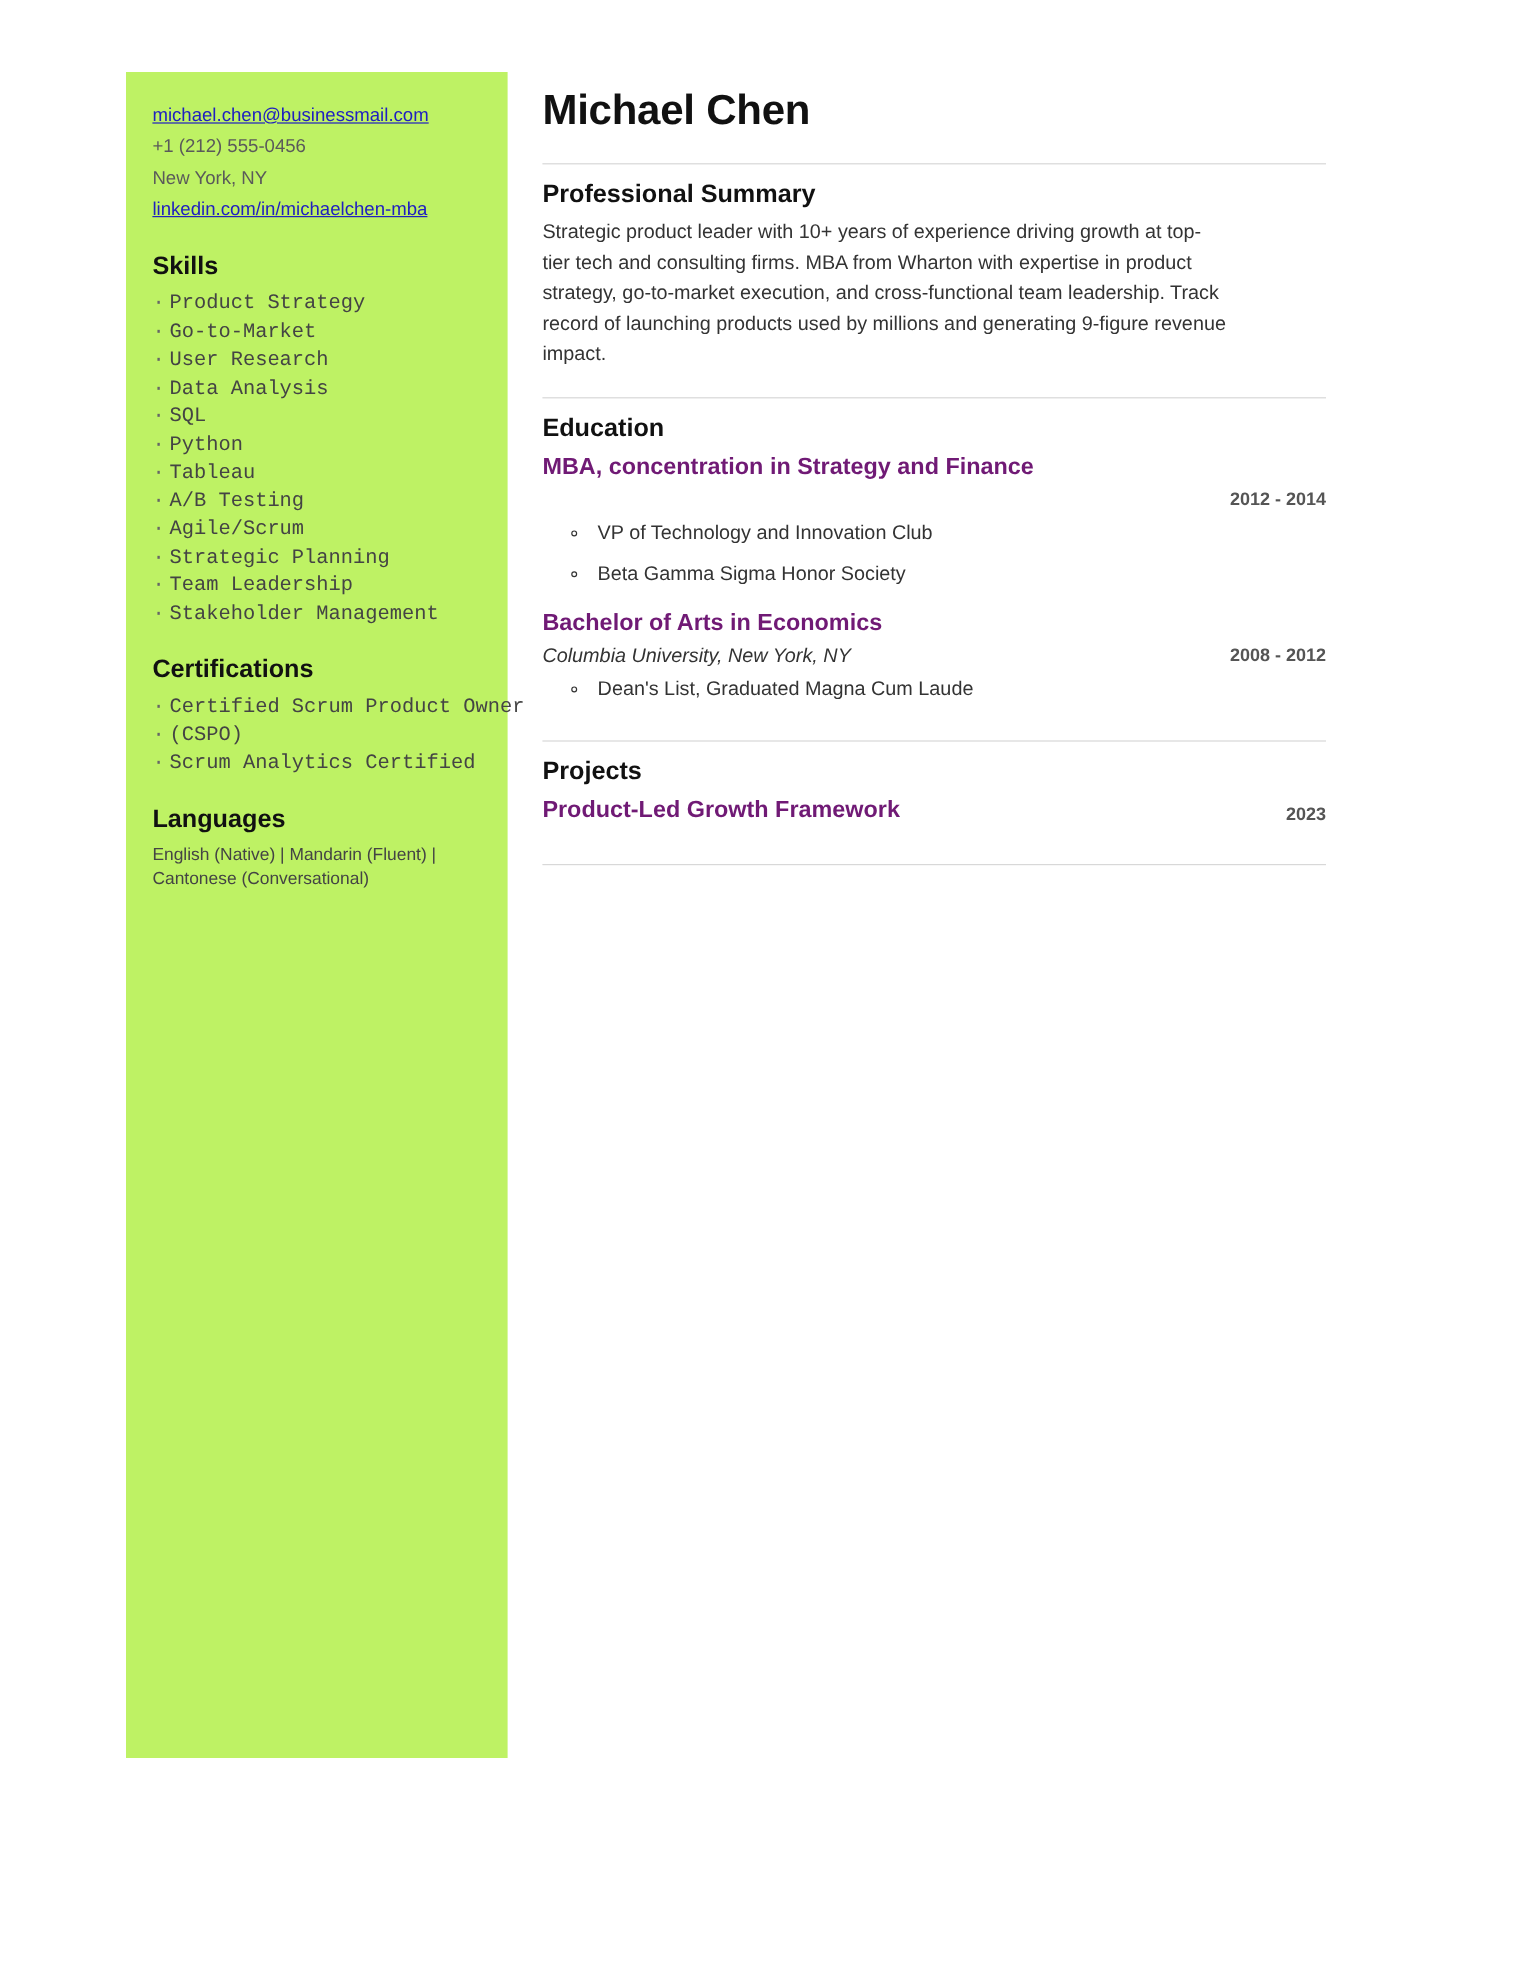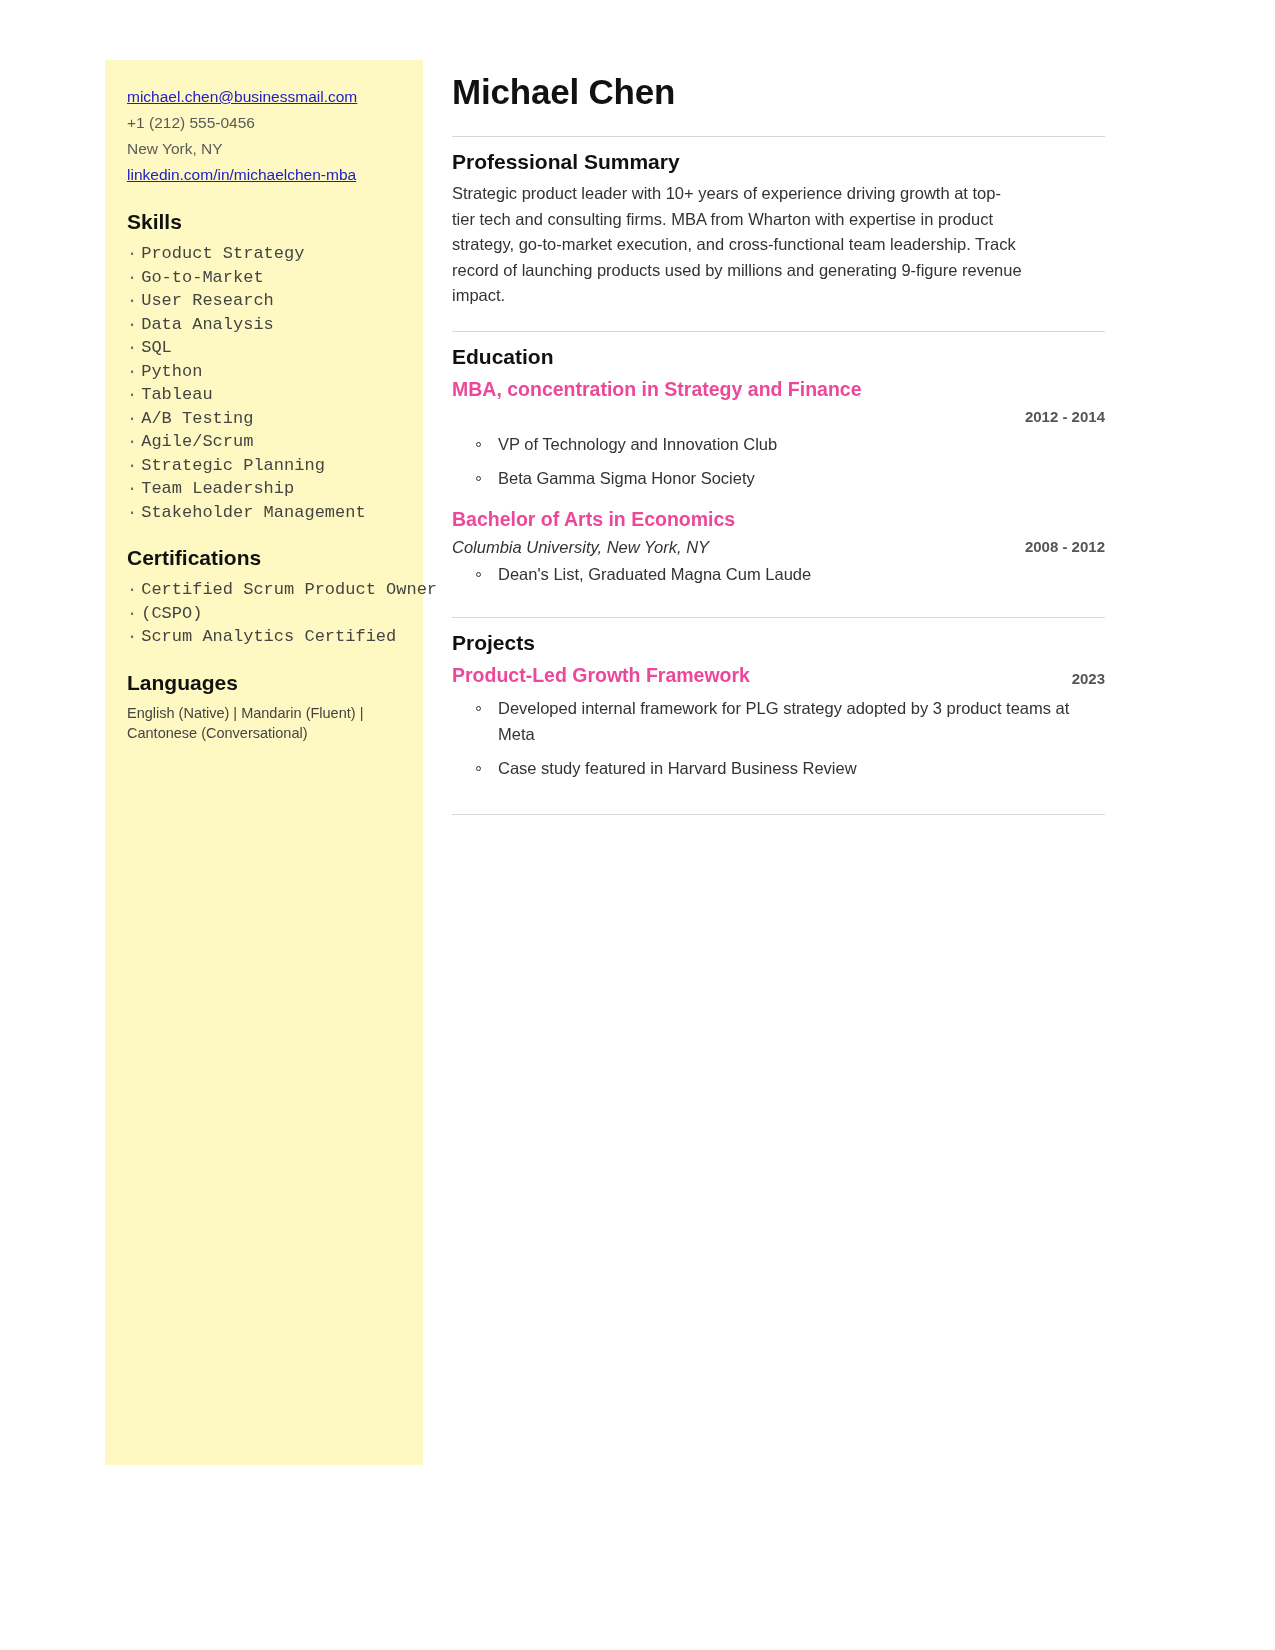--- a/index.html
+++ b/index.html
@@ -23,21 +23,21 @@
     box-sizing: border-box;
   }
 
   
   .sidebar {
     position: absolute;
     left: 105px;
     top: 60px;
     width: 318px;
     height: 1405px;
-    background: #fef9c3;
+    background: #bef264;
     box-sizing: border-box;
     padding: 24px 22px 0 22px;
   }
 
   .contact-line {
     font-size: 15.5px;
     line-height: 26px;
     color: #5a5a5a;
     margin-bottom: 0;
     white-space: nowrap;
@@ -115,21 +115,21 @@
     color: #333333;
     margin: 0;
     max-width: 570px;
   }
 
   .entry { position: relative; }
 
   .entry-title {
     font-size: 19.5px;
     font-weight: bold;
-    color: #ec4899;
+    color: #701a75;
     line-height: 26px;
     margin: 4px 0 2px 0;
   }
 
   .entry-line {
     position: relative;
     height: 26px;
   }
   .entry-org {
     font-size: 16.5px;
@@ -266,24 +266,20 @@
     <hr class="divider" style="margin-top:30px;">
 
     <section>
       <h2 class="section-title">Projects</h2>
 
       <div class="entry">
         <h3 class="entry-title">Product-Led Growth Framework</h3>
         <div class="entry-line" style="height:0;">
           <span class="entry-date project-date">2023</span>
         </div>
-        <ul class="bullets" style="margin-top:8px;">
-          <li>Developed internal framework for PLG strategy adopted by 3 product teams at Meta</li>
-          <li class="tight">Case study featured in Harvard Business Review</li>
-        </ul>
       </div>
     </section>
 
     <hr class="divider" style="margin-top:32px;">
 
   </main>
 
 </div>
 
 </body></html>

